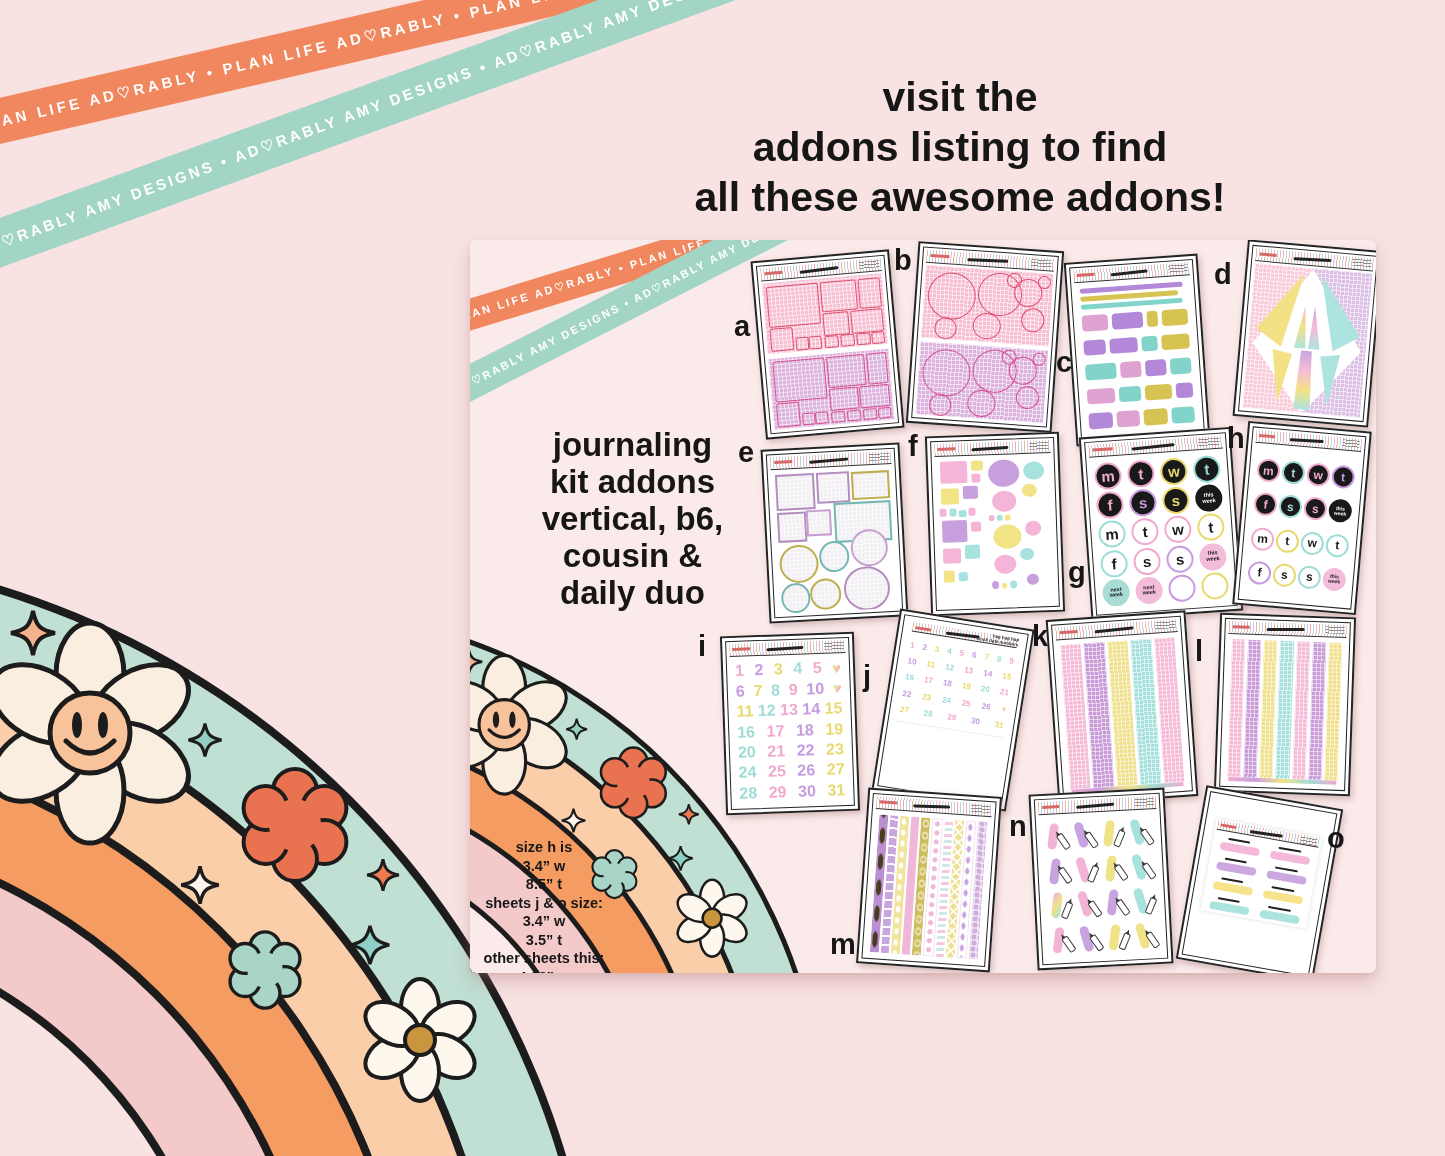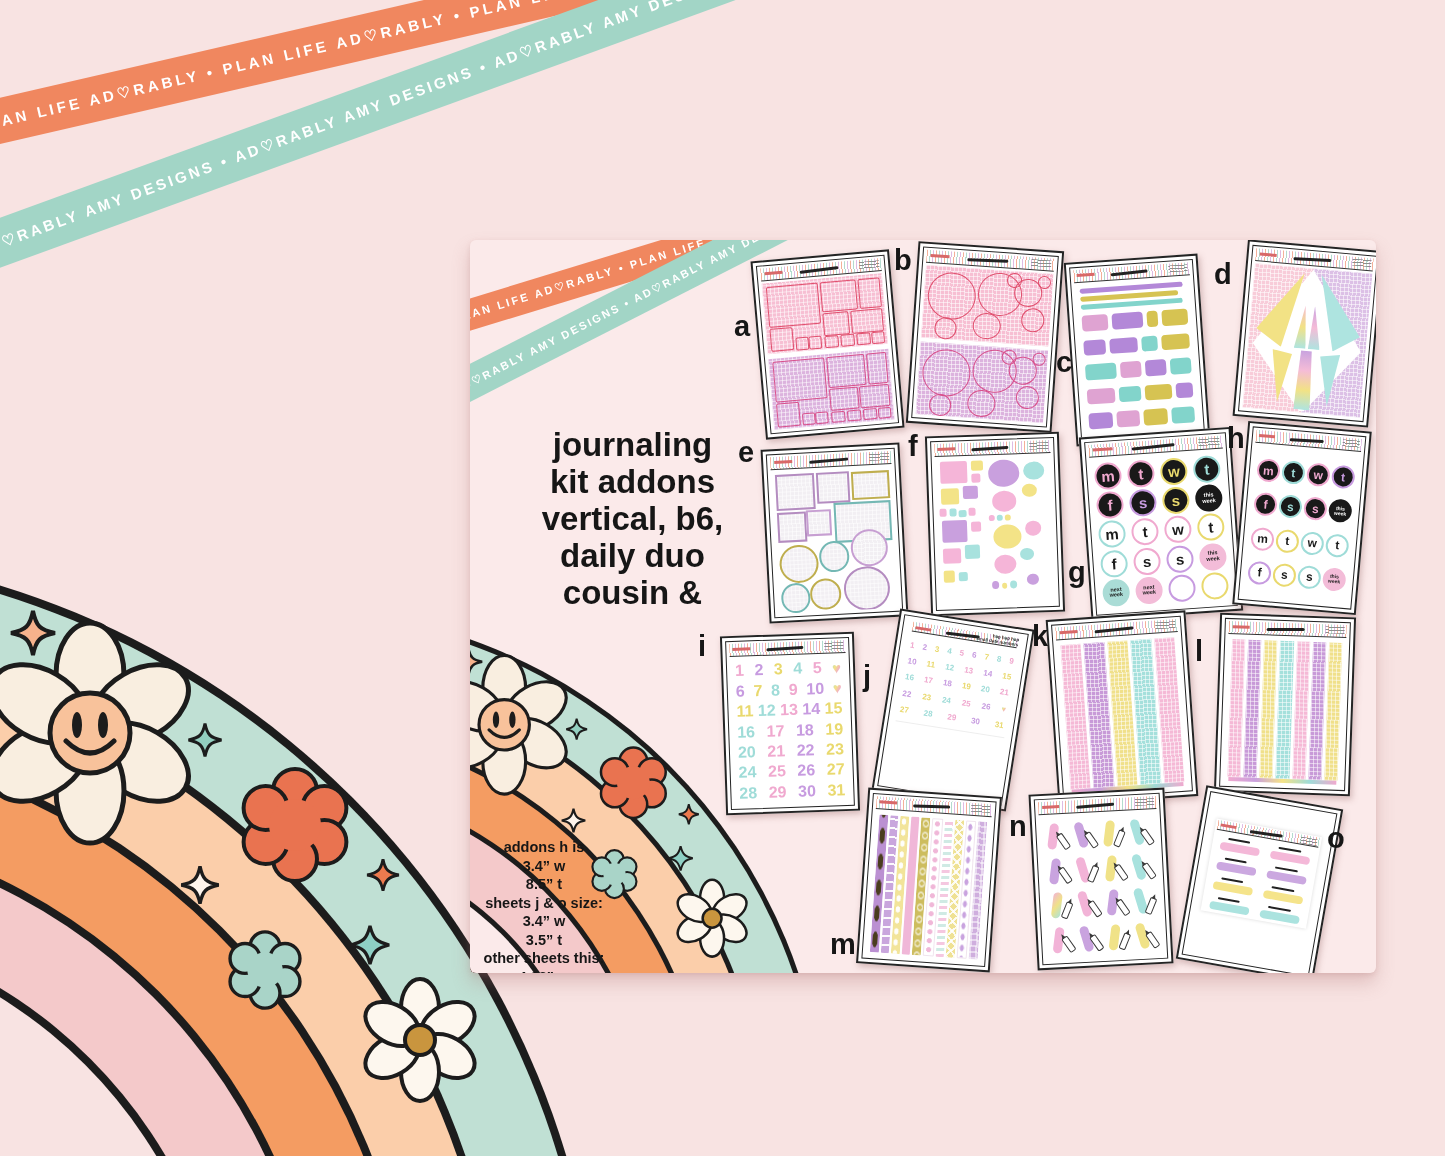--- a/index.html
+++ b/index.html
@@ -238,20 +238,25 @@
     </g>
   </svg>
 
   <div class="ribbon" id="rib-orange">
     <span>PLAN LIFE AD♡RABLY • PLAN LIFE AD♡RABLY • PLAN LIFE AD♡RABLY • PLAN LIFE AD♡RABLY</span>
   </div>
   <div class="ribbon" id="rib-teal">
     <span>AD♡RABLY AMY DESIGNS • AD♡RABLY AMY DESIGNS • AD♡RABLY AMY DESIGNS • AD♡RABLY AMY DESIGNS</span>
   </div>
 
+  <div class="headline">
+    <div>visit the</div>
+    <div>addons listing to find</div>
+    <div>all these awesome addons!</div>
+  </div>
 
   <div class="panel">
 
     <svg class="rb-svg" width="906" height="733" viewBox="0 0 906 733">
       <g transform="translate(-180,905) scale(0.63)">
         <circle r="852" fill="#1c1c1c"></circle>
           <circle r="844" fill="#c0e0d4"></circle>
         <circle r="756" fill="#1c1c1c"></circle>
           <circle r="748" fill="#fbceaa"></circle>
         <circle r="668" fill="#1c1c1c"></circle>
@@ -329,26 +334,26 @@
       <span>PLAN LIFE AD♡RABLY • PLAN LIFE AD♡RABLY • PLAN LIFE AD♡RABLY • PLAN LIFE AD♡RABLY</span>
     </div>
     <div class="ribbon" id="prib-teal">
       <span>AD♡RABLY AMY DESIGNS • AD♡RABLY AMY DESIGNS • AD♡RABLY AMY DESIGNS • AD♡RABLY AMY DESIGNS</span>
     </div>
 
     <div class="kit-title">
       <div>journaling</div>
       <div>kit addons</div>
       <div>vertical, b6,</div>
+      <div>cousin &amp;</div>
       <div>daily duo</div>
-      <div>cousin &amp;</div>
     </div>
 
     <div class="size-note">
-      <div>addons h is</div>
+      <div>size h is</div>
       <div>3.4” w</div>
       <div>8.5” t</div>
       <div>sheets j &amp; o size:</div>
       <div>3.4” w</div>
       <div>3.5” t</div>
       <div>other sheets this:</div>
       <div>4.88” w</div>
 
     </div>
 

